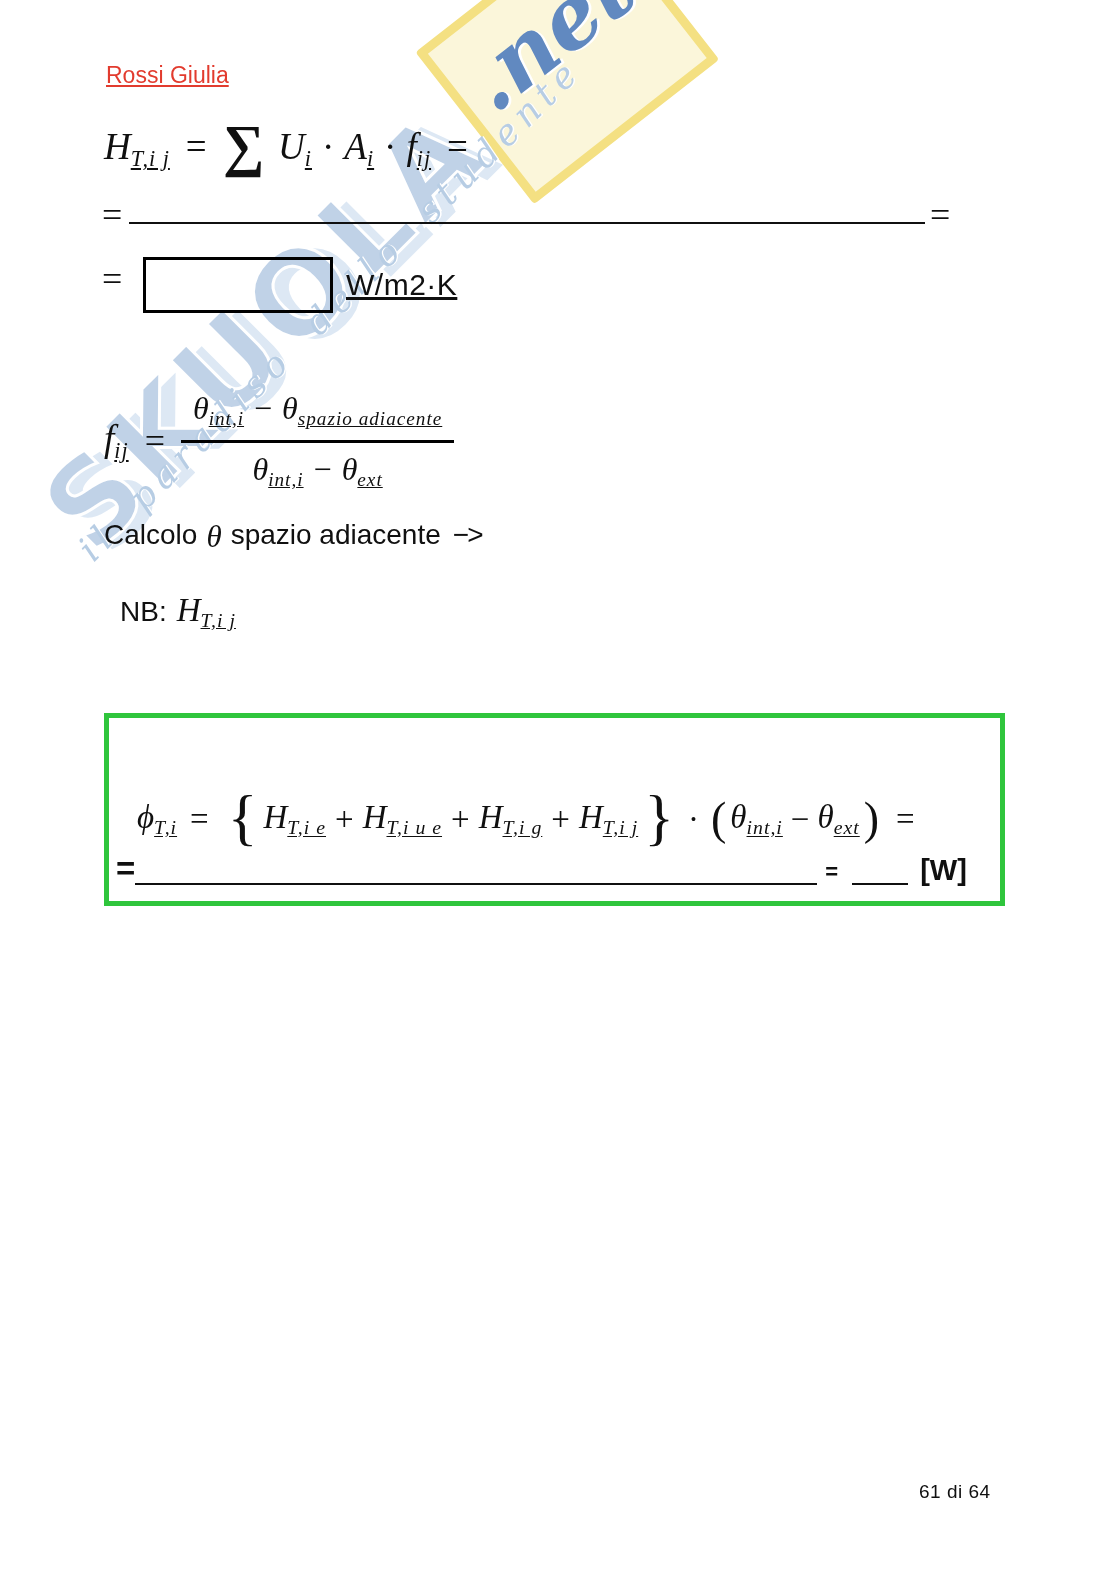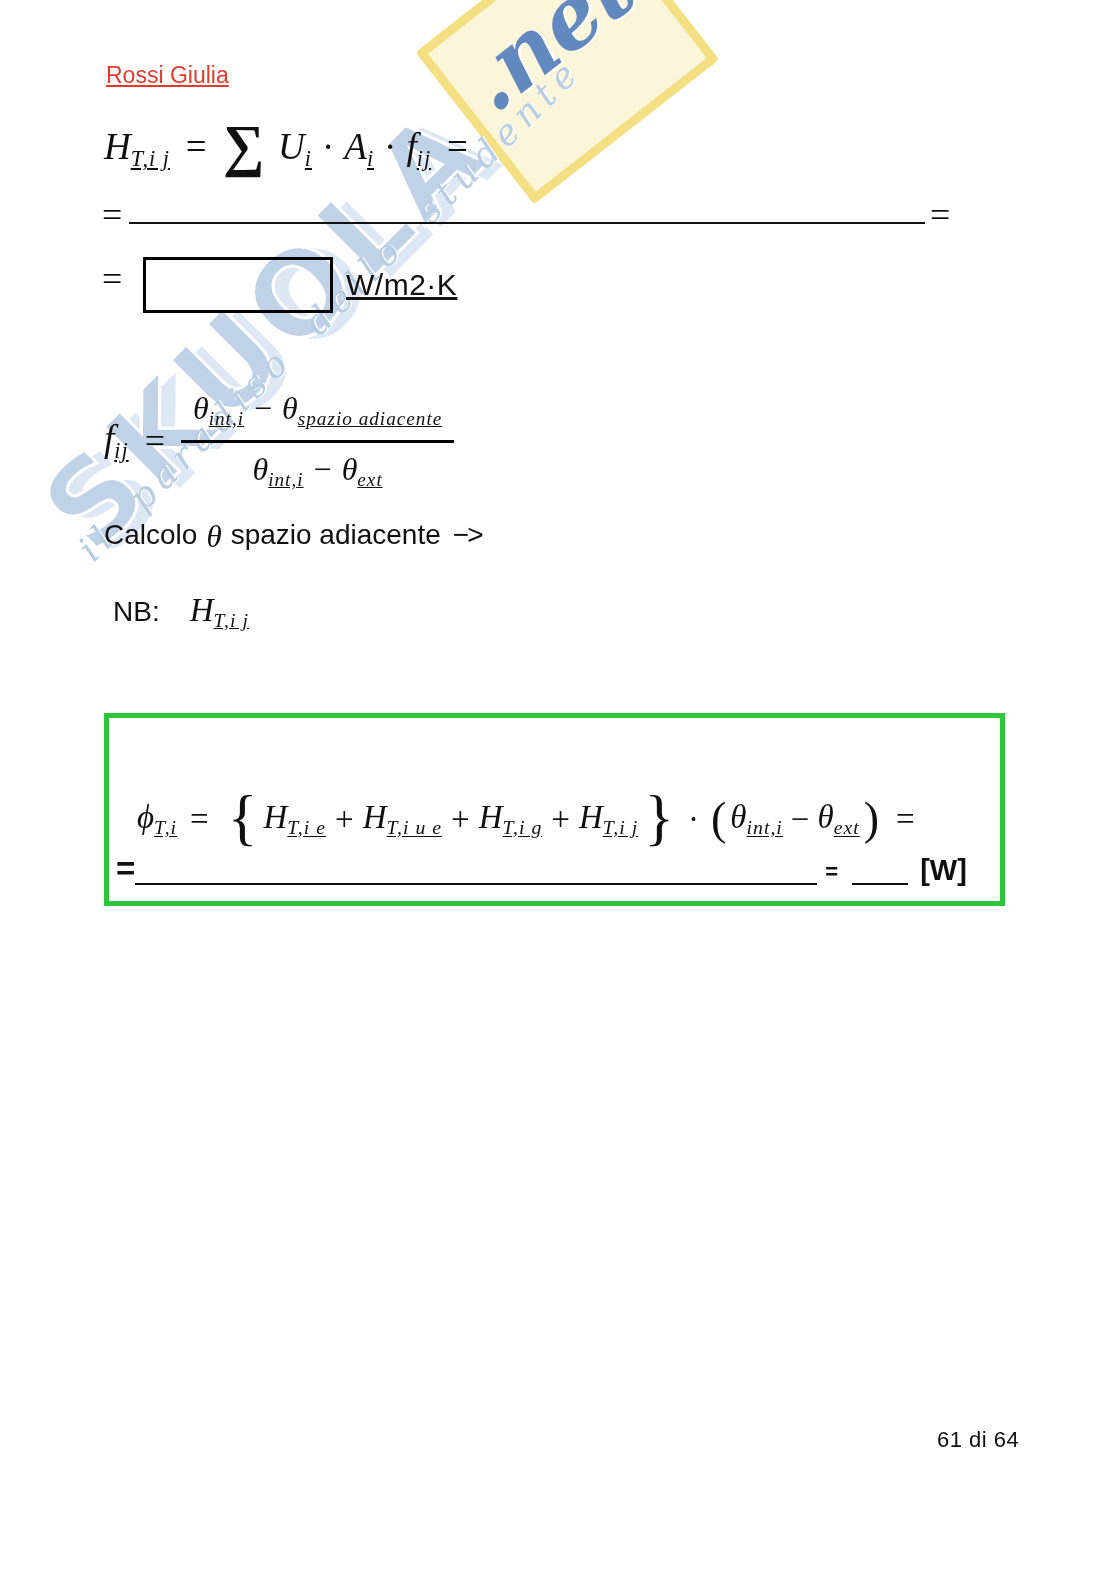--- a/index.html
+++ b/index.html
@@ -56,41 +56,41 @@
   .formula-f .eq  { font-style:normal; font-size:36px; margin:0 16px; }
   .frac { display:inline-flex; flex-direction:column; align-items:center; font-size:32px; }
   .frac .num { display:flex; align-items:baseline; border-bottom:3px solid #000; padding:0 12px 10px 12px; }
   .frac .den { display:flex; align-items:baseline; padding-top:8px; }
   .frac .minus { font-style:normal; margin:0 10px; }
 
   .calc-line { left:104px; top:519px; font-size:28px; display:flex; align-items:flex-start; }
   .calc-line .theta { font-family:"Liberation Serif", serif; font-style:italic; font-size:31px; margin:0 9px; }
   .calc-line .arrow { margin:0 12px; letter-spacing:-2px; }
 
-  .nb-line { left:113px; top:592px; font-size:28px; display:flex; align-items:baseline;gap:20px; }
+  .nb-line { left:120px; top:592px; font-size:28px; display:flex; align-items:baseline; }
   .nb-line .mvar { font-family:"Liberation Serif", serif; font-style:italic; font-size:33px; margin:0 8px 0 10px; }
 
   .green-box { left:104px; top:713px; width:901px; height:193px; box-sizing:border-box;
                border:5px solid #2fc53c; background:#ffffff; }
   .box-formula { left:137px; top:784px; display:flex; align-items:center;
                  font-family:"Liberation Serif", serif; font-style:italic; font-size:33px; }
   .box-formula .eq { font-style:normal; margin:0 13px; }
   .box-formula .plus { font-style:normal; margin:0 9px; }
   .box-formula .brace { font-style:normal; font-weight:300; font-size:62px; margin:0 6px; position:relative; top:-2px; }
   .box-formula .paren { font-style:normal; font-weight:300; font-size:46px; margin:0 4px; position:relative; top:-1px; }
   .box-formula .cdot { font-style:normal; margin:0 8px; }
   .box-formula .minus { font-style:normal; margin:0 8px; }
   .box-line2 { left:116px; top:852px; display:flex; align-items:flex-end; }
   .box-line2 .eq1 { font-size:33px; font-weight:bold; line-height:1; }
   .box-line2 .rule-long { width:682px; border-bottom:2.5px solid #101010; height:26px; }
   .box-line2 .eq2 { font-size:22px; font-weight:bold; margin-left:8px; line-height:1.2; }
   .box-line2 .rule-short { width:56px; border-bottom:2.5px solid #101010; height:26px; margin-left:14px; }
   .box-line2 .unit { font-size:29px; font-weight:bold; margin-left:12px; line-height:1; }
 
-  .footer { left:919px; top:1427px; font-size:22px; letter-spacing:0.5px;margin-left:18px; }
+  .footer { left:919px; top:1481px; font-size:19px; letter-spacing:0.5px; }
 </style>
 </head>
 <body>
 
 <div class="page">
 
   <div class="wm wm-row abs">
     <span class="wm-brand">SKUOLA</span>
     <span class="wm-panel"><span class="wm-suffix">.net</span></span>
   </div>

